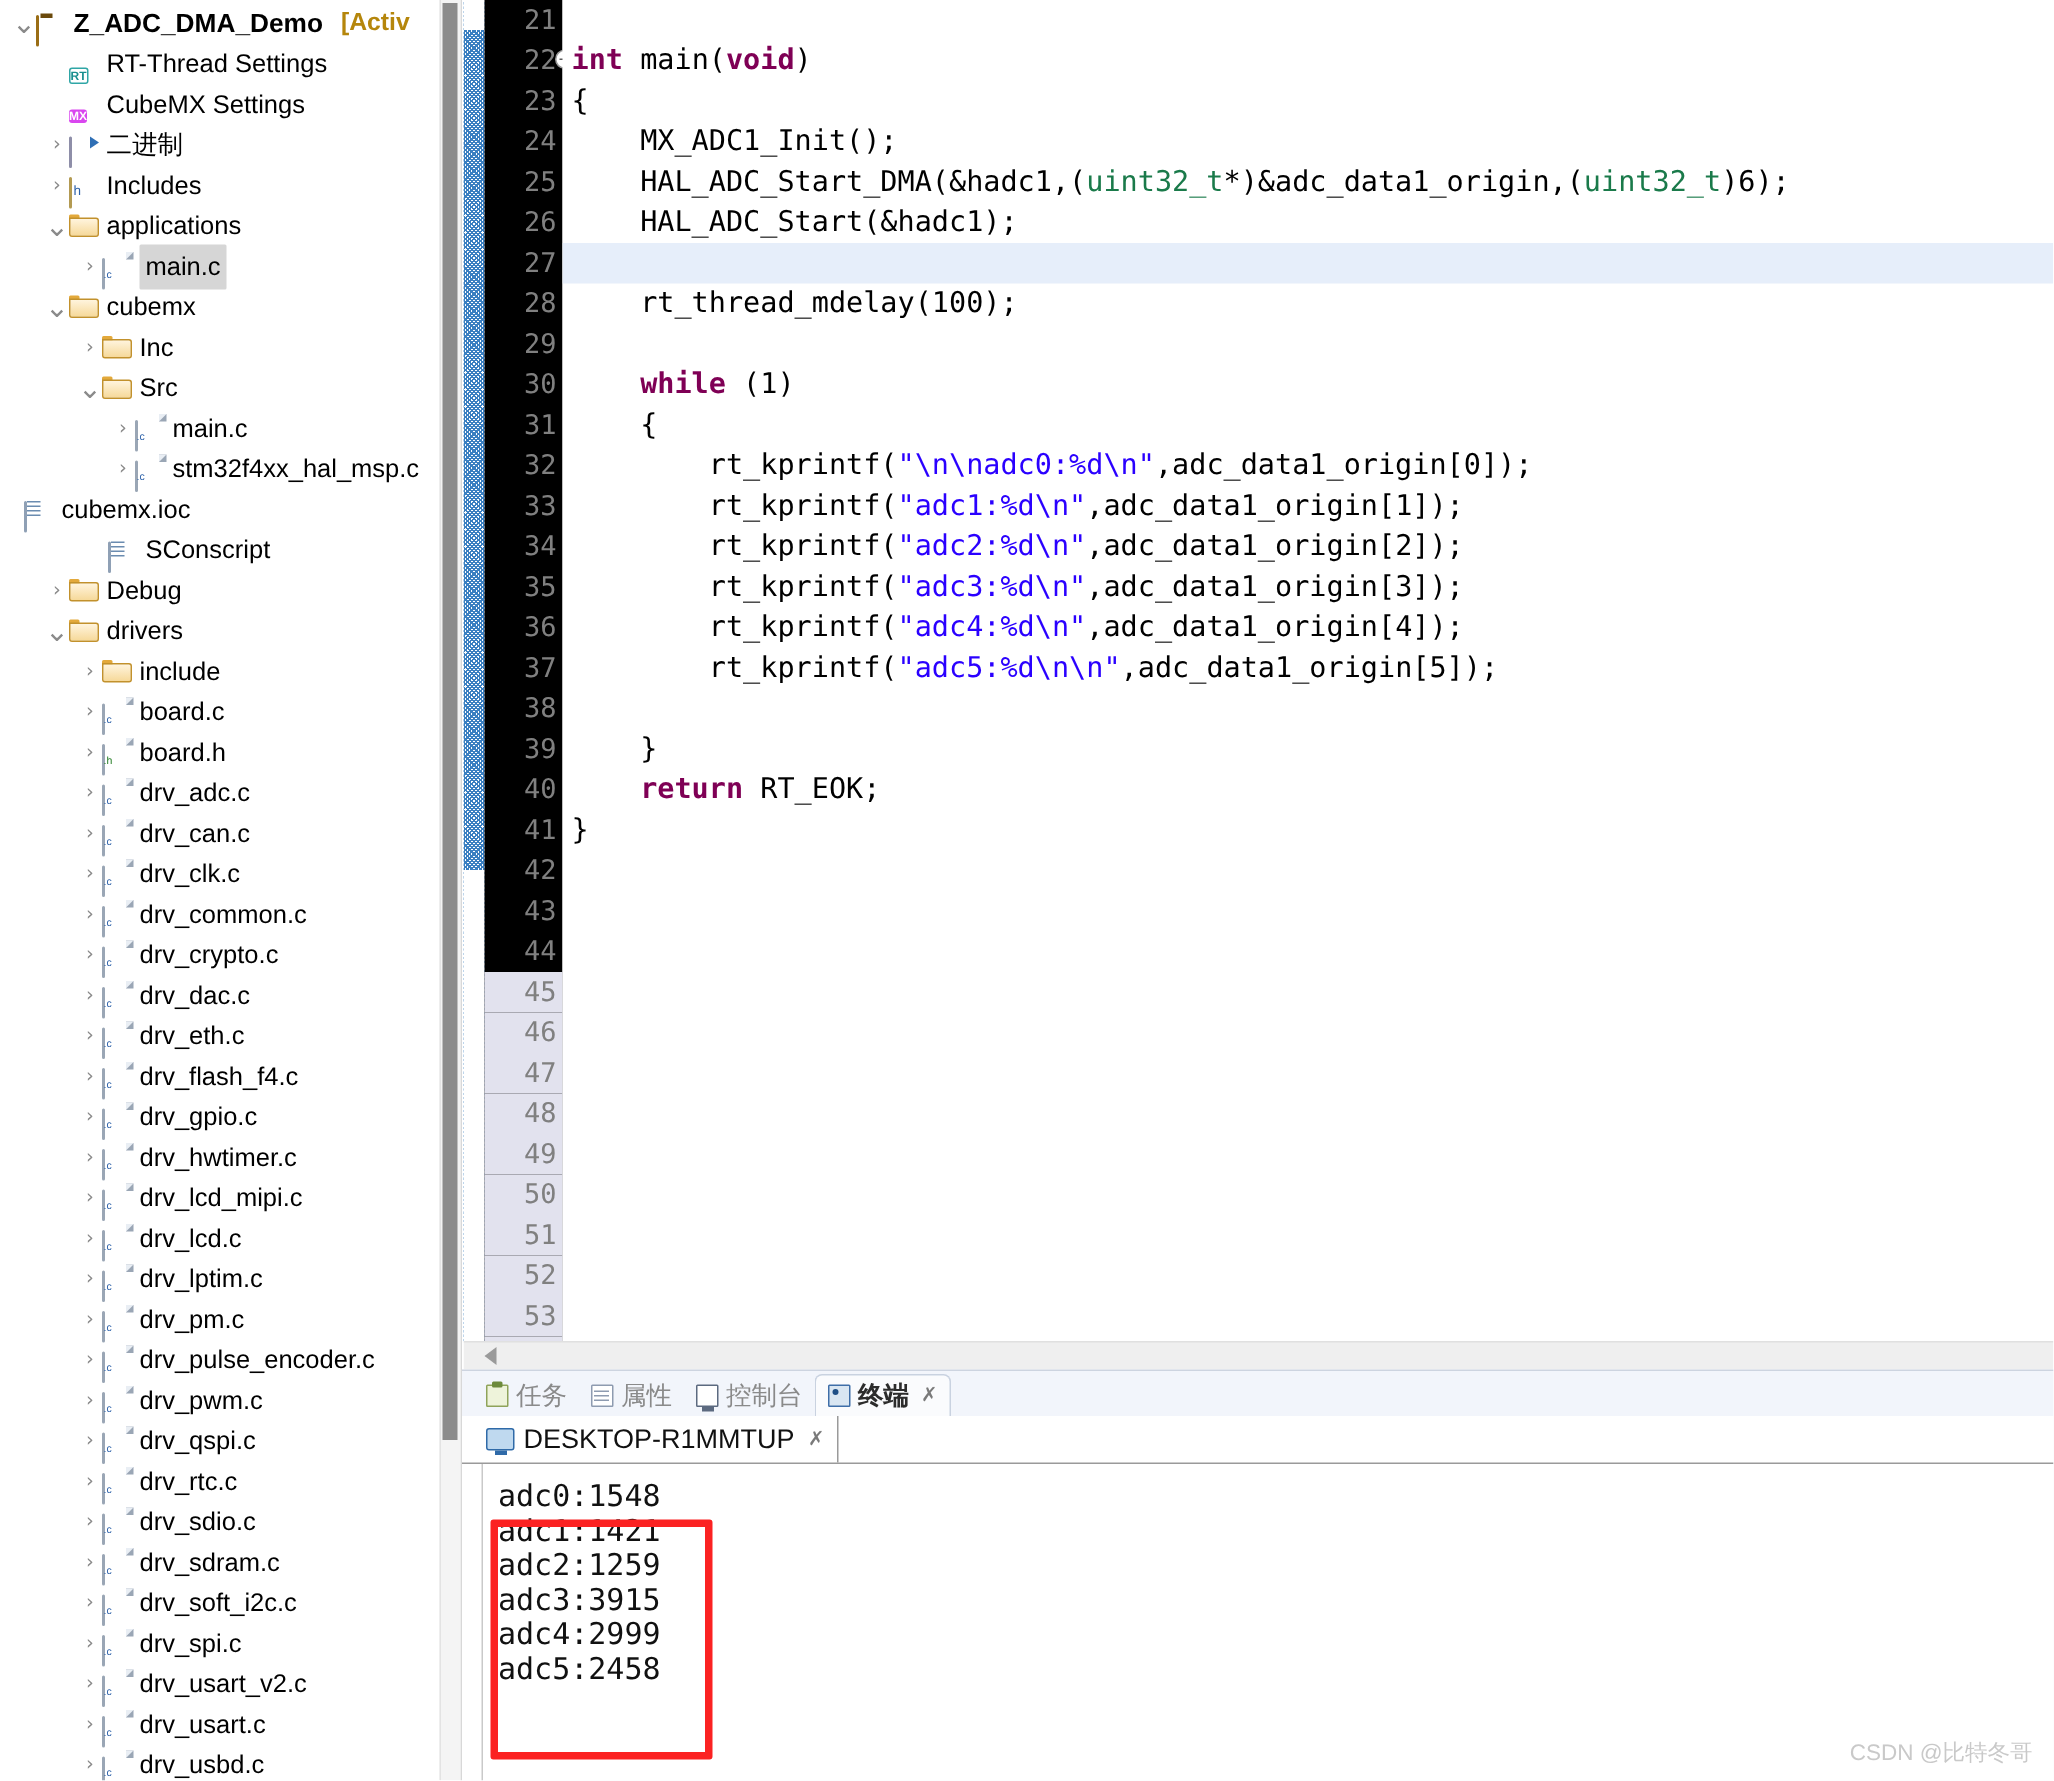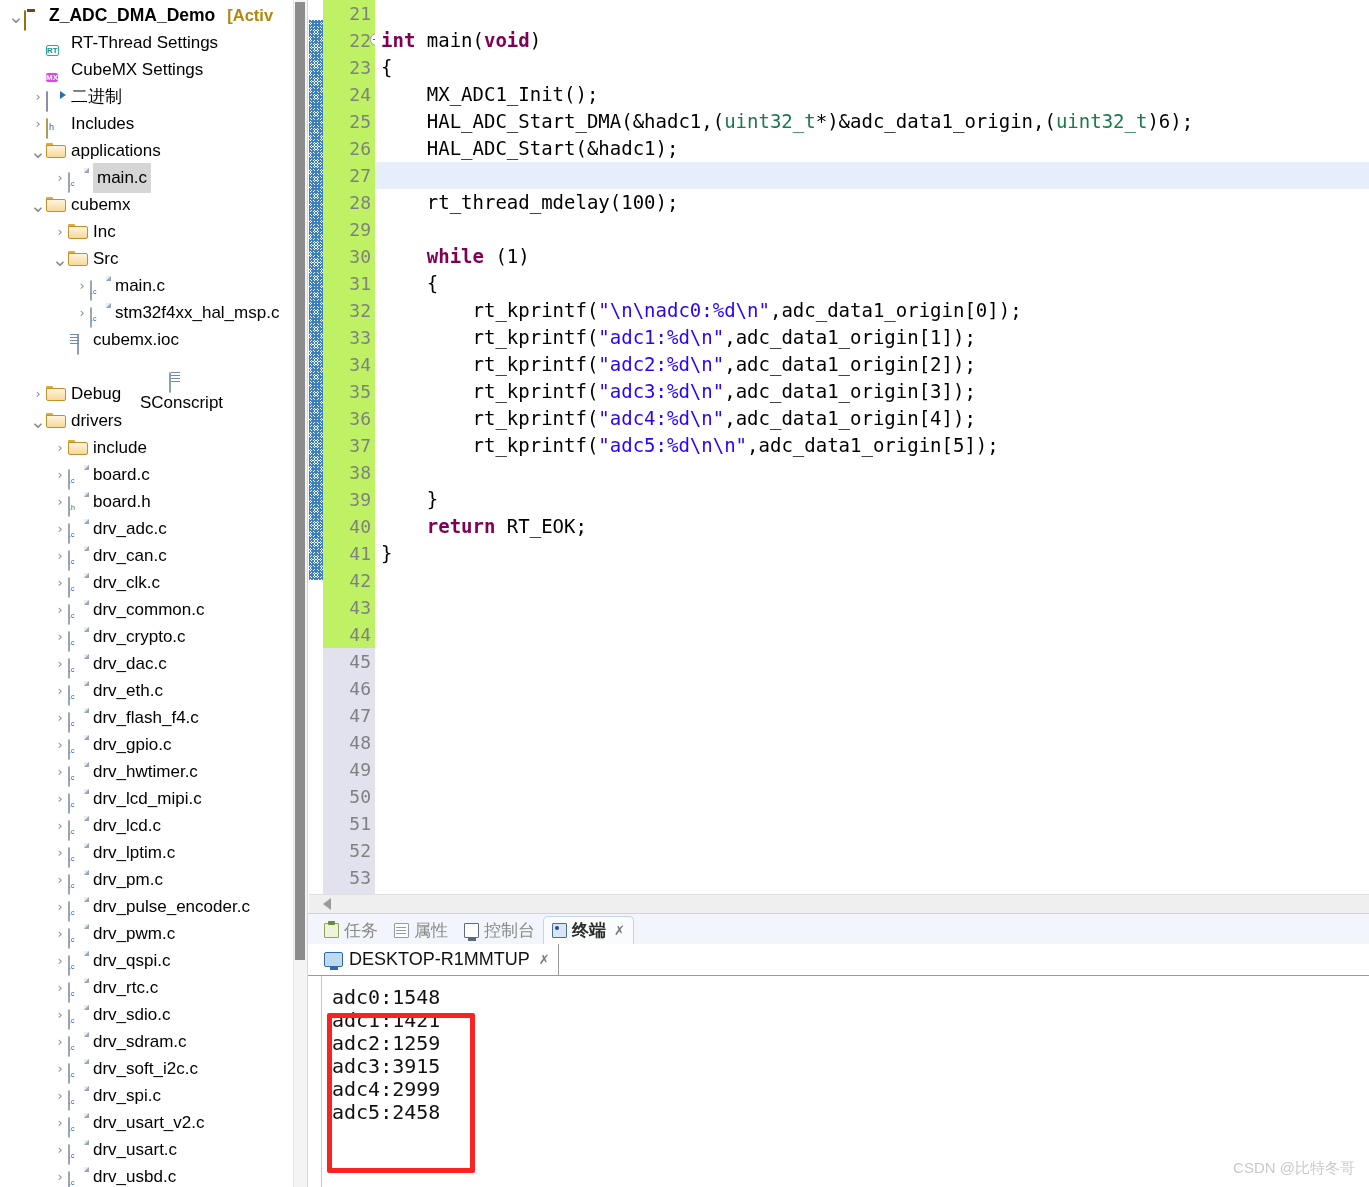--- a/index.html
+++ b/index.html
@@ -94,21 +94,21 @@
   #editor { position: relative; display:flex; height: 894px; overflow:hidden;}
   #changebar {
     flex:0 0 14px; width:14px; height:894px;
     background-image:
       repeating-linear-gradient(45deg,#3a7fc1 0 1px,transparent 1px 2px),
       repeating-linear-gradient(-45deg,#3a7fc1 0 1px,transparent 1px 2px);
     background-color:#ffffff;
   }
   #changebar .cb-top { height:20px; background:#ffffff; }
   #changebar .cb-bot { position:absolute; left:0; top:580px; width:14px; height:314px; background:#ffffff;}
-  #gutter { flex:0 0 52px; width:52px; position:relative; background:#bef264;}
+  #gutter { flex:0 0 52px; width:52px; position:relative; background:#000000;}
   #code { flex:1 1 auto; position:relative; background:#ffffff; overflow:hidden;}
 
   .ln {
     height:27px; line-height:27px;
     font-family:"DejaVu Sans Mono", monospace;
     font-size:18px;
     color:#808080;
     text-align:right;
     padding-right:4px;
     position:relative;
@@ -253,26 +253,26 @@
         <div class="node" style="padding-left: 74px;">
           <span class="twisty">›</span>
           <span class="ico"><span class="ico-file"><span class="ext">.c</span></span></span>
           <span class="label">main.c</span>
         </div>
         <div class="node" style="padding-left: 74px;">
           <span class="twisty">›</span>
           <span class="ico"><span class="ico-file"><span class="ext">.c</span></span></span>
           <span class="label">stm32f4xx_hal_msp.c</span>
         </div>
-        <div class="node" style="padding-left: 52px; text-align: center;">
+        <div class="node" style="">
           <span class="twisty none"></span>
           <span class="ico"><span class="ico-doc"></span></span>
           <span class="label">cubemx.ioc</span>
         </div>
-        <div class="node" style="padding-left: 56px; flex-direction: column;">
+        <div class="node" style="padding-left: 56px;">
           <span class="twisty none"></span>
           <span class="ico"><span class="ico-doc"></span></span>
           <span class="label">SConscript</span>
         </div>
         <div class="node" style="padding-left: 30px;">
           <span class="twisty">›</span>
           <span class="ico"><span class="ico-folder"></span></span>
           <span class="label">Debug</span>
         </div>
         <div class="node" style="padding-left: 30px;">

